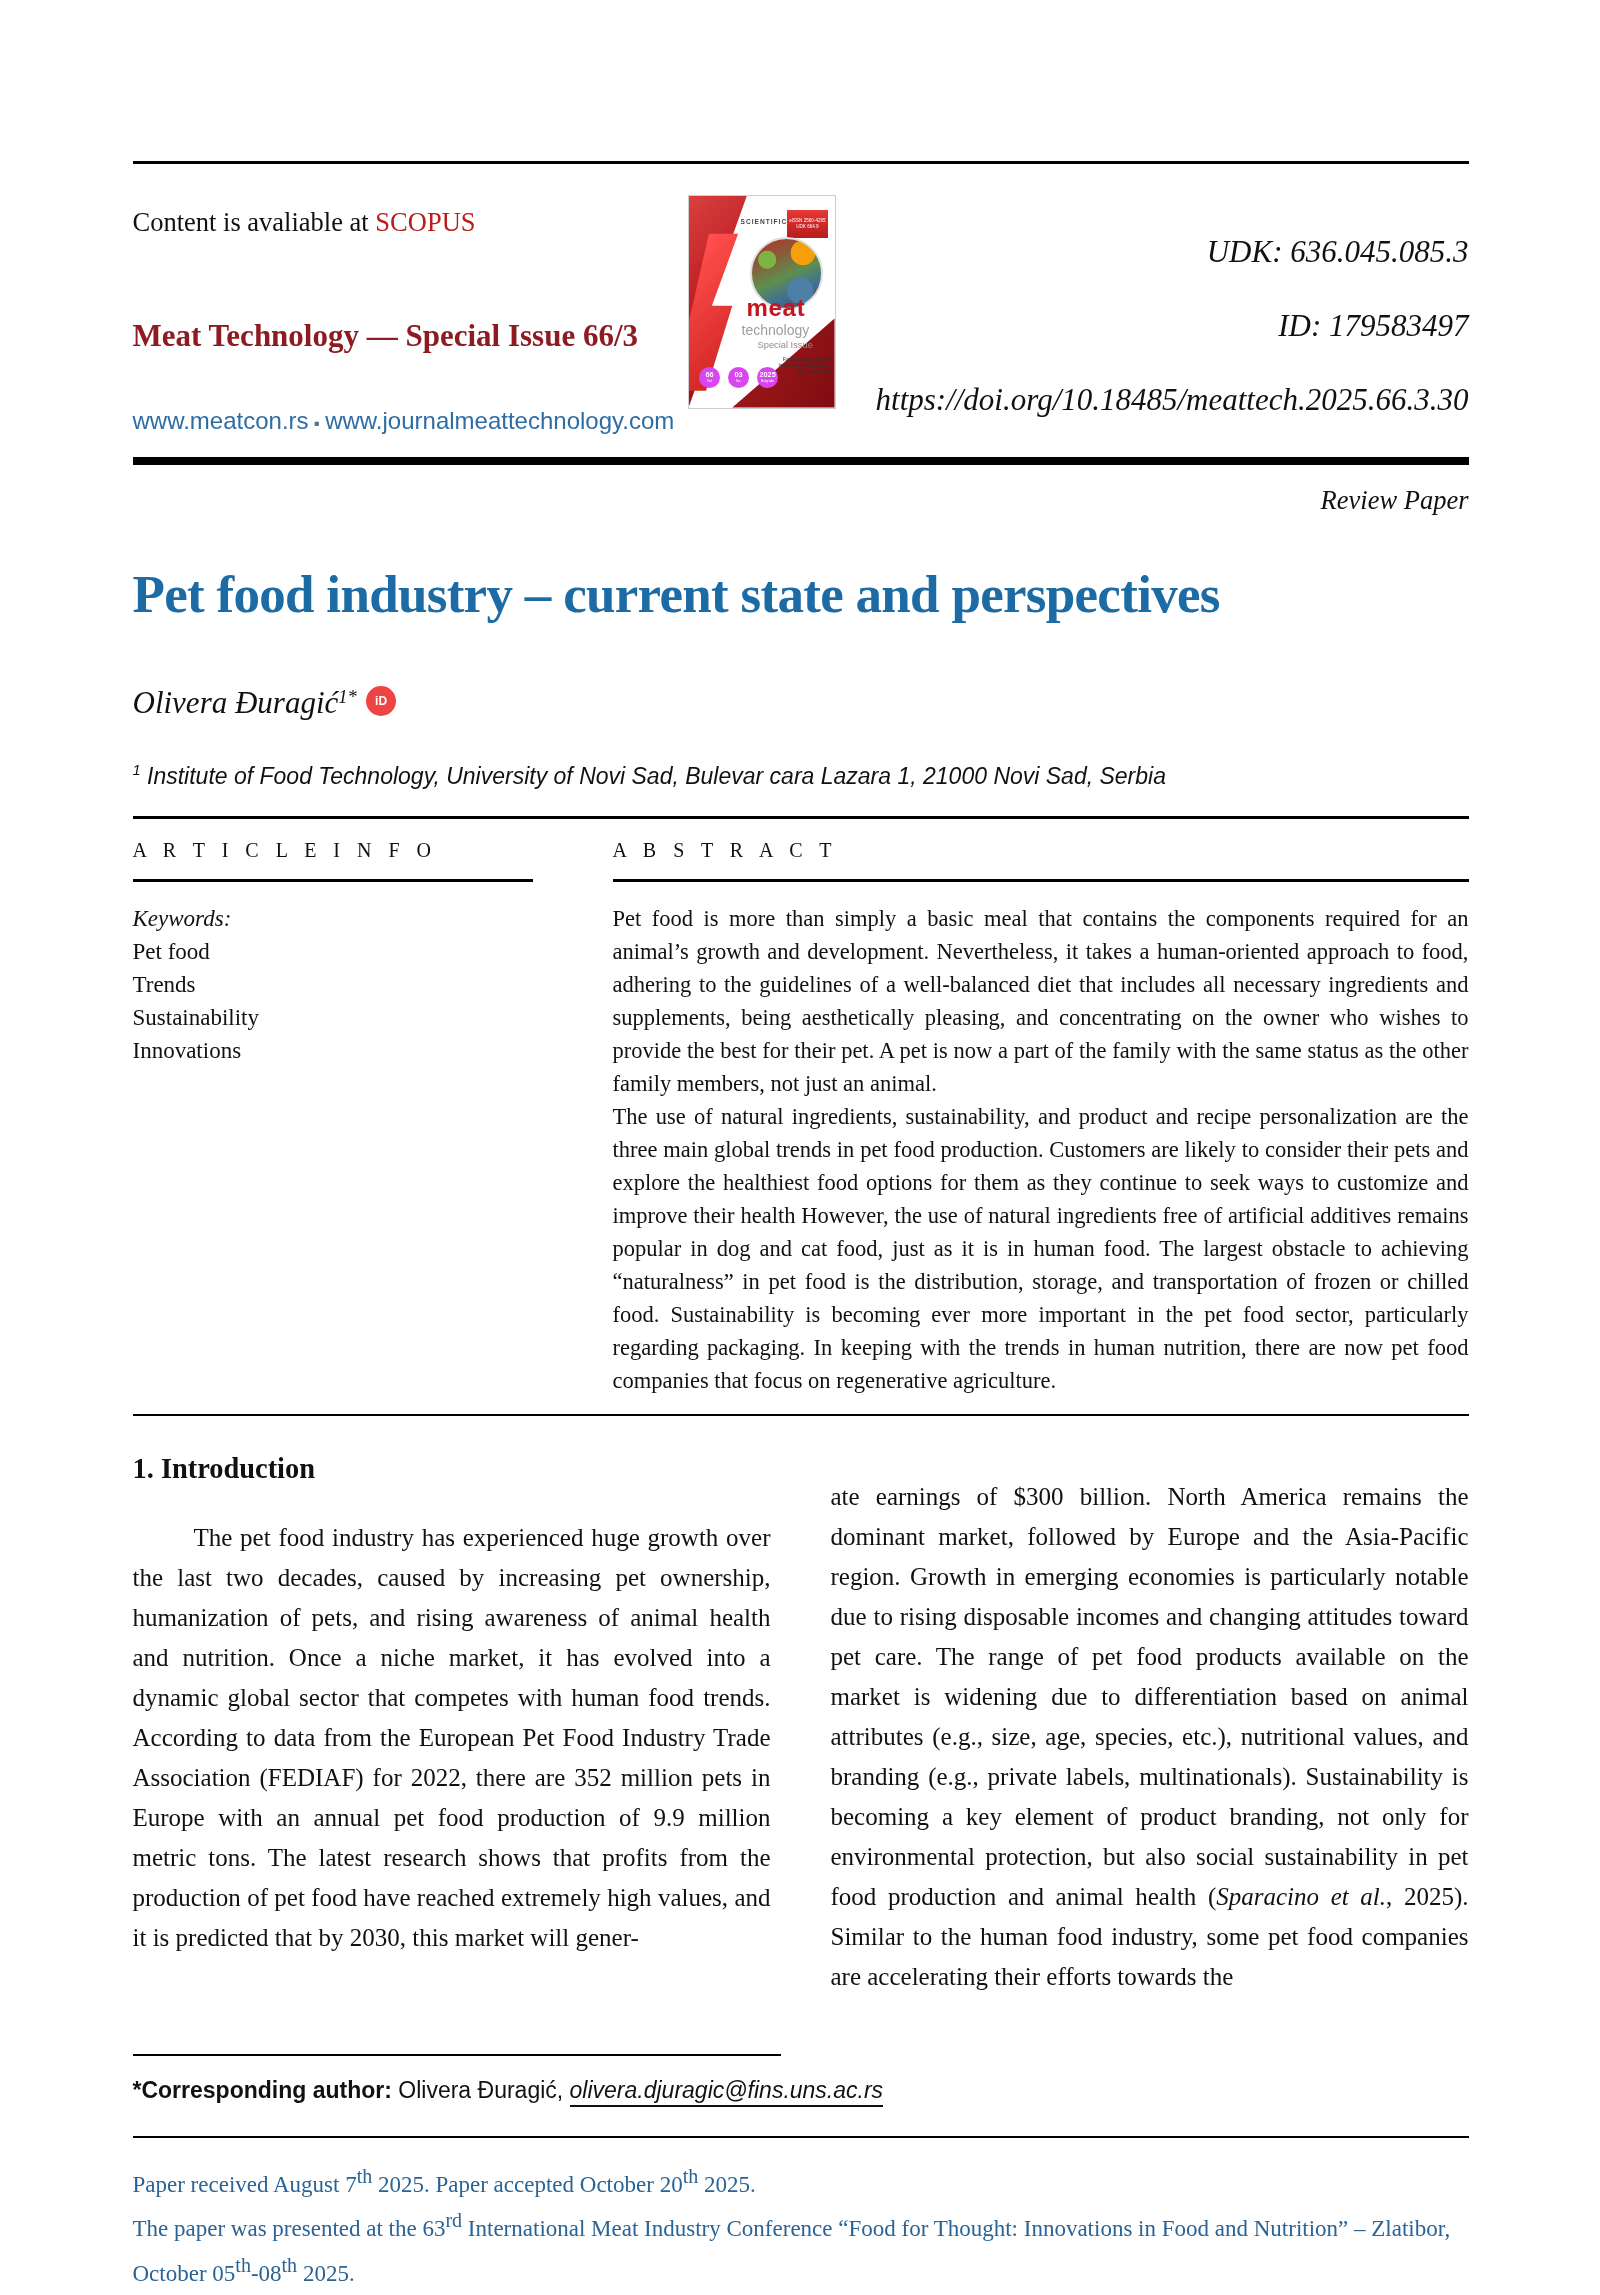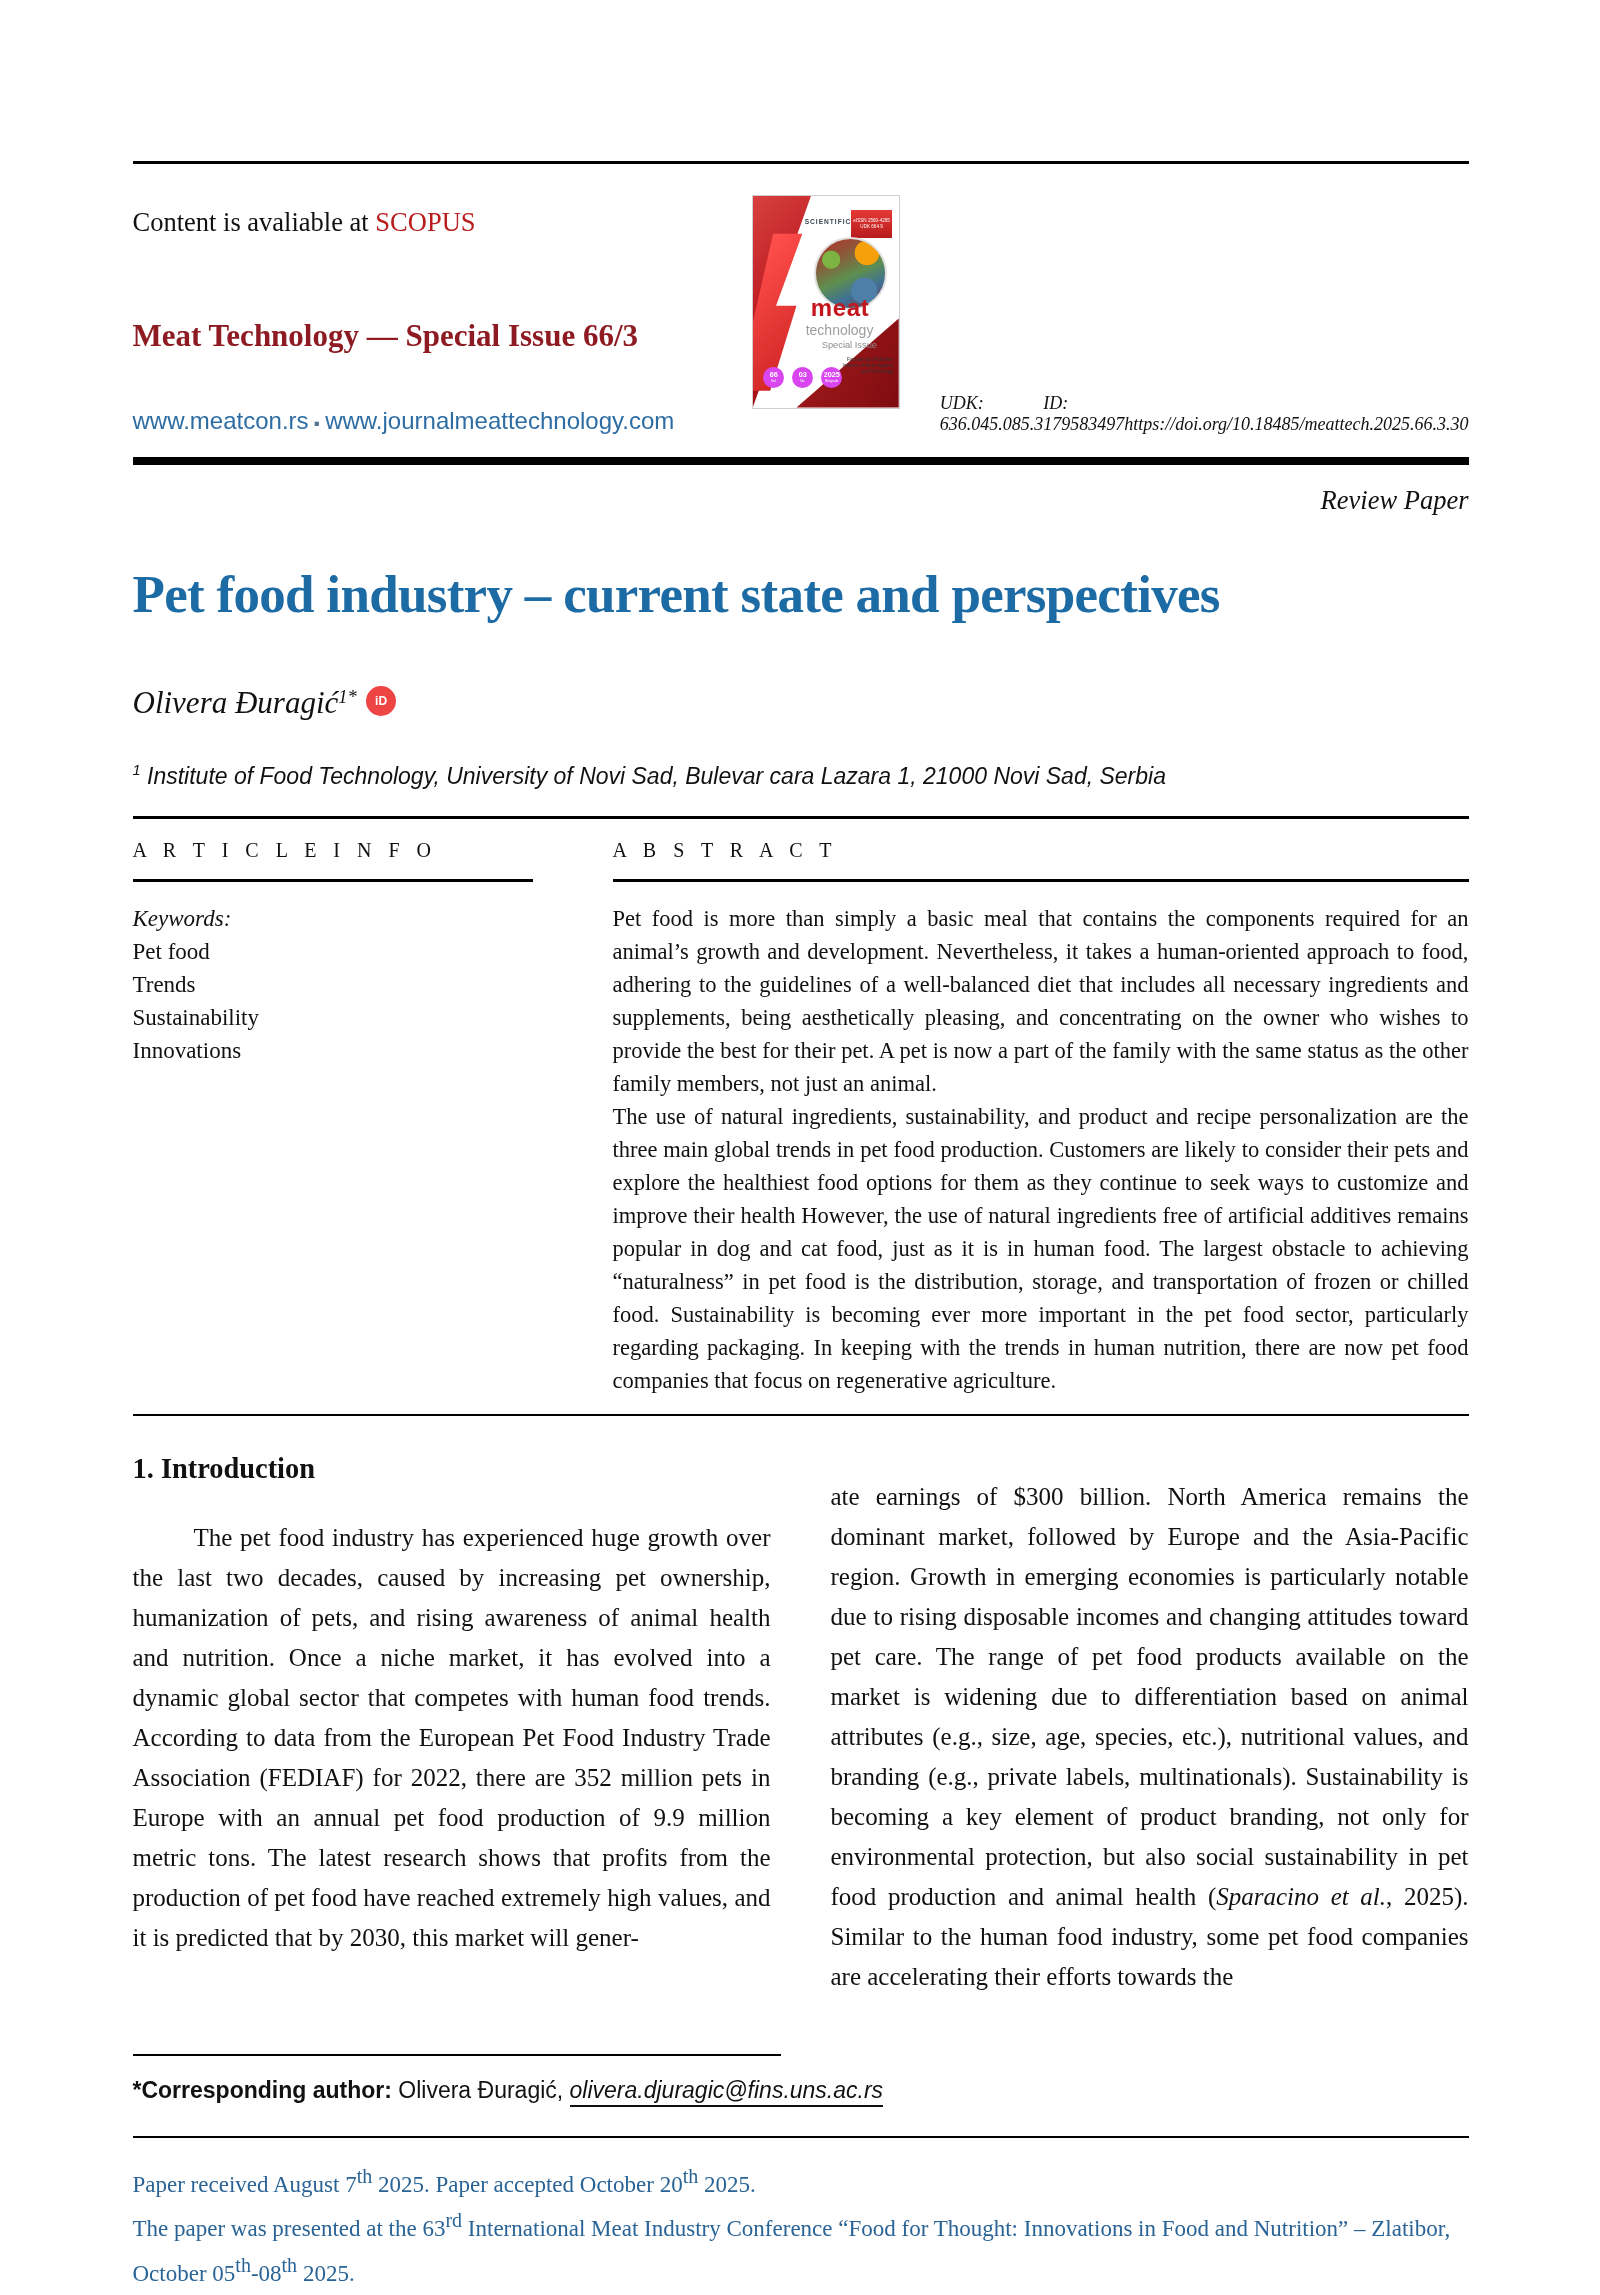--- a/index.html
+++ b/index.html
@@ -21,22 +21,22 @@
 
   
   .header-row { display:flex; margin-top:28px; align-items:stretch; }
   .header-left { flex:1 1 0; display:flex; flex-direction:column; }
   .content-note { font-size:26.5px; margin-top:14.6px; }
   .scopus { color:#b91c1c;text-align:center; }
   .journal-title { font-size:31px; font-weight:bold; color:#8e1b22; margin-top:80px; }
   .site-links { font-family:"Liberation Sans", sans-serif; font-size:24px; color:#2e6da4; margin-top:53px; }
   .site-sep { font-size:17px; color:#56738c; padding:0 5.3px; }
 
-  .header-right { flex:0 0 503px; display:flex; flex-direction:row; align-items:flex-end;
-                  font-style:italic; font-size:18px; }
+  .header-right { flex:0 0 503px; display:flex; flex-direction:column; align-items:flex-end;
+                  font-style:italic; font-size:31px;text-align:center; }
   .header-right .meta-line { margin-top:38px; }
   .header-right .meta-line:first-child { margin-top:42px; }
 
   
   .cover { flex:0 0 148px; height:214px; position:relative; margin:2.6px 40px 0 13.2px;
            background:#ffffff; border:1.3px solid #cfcfcf; overflow:hidden;
            font-family:"Liberation Sans", sans-serif; }
   .cover-band { position:absolute; left:0; top:0; width:100%; height:100%;
     background:
       linear-gradient(135deg, #d94040 0%, #b31217 45%, #7f0c10 100%);

